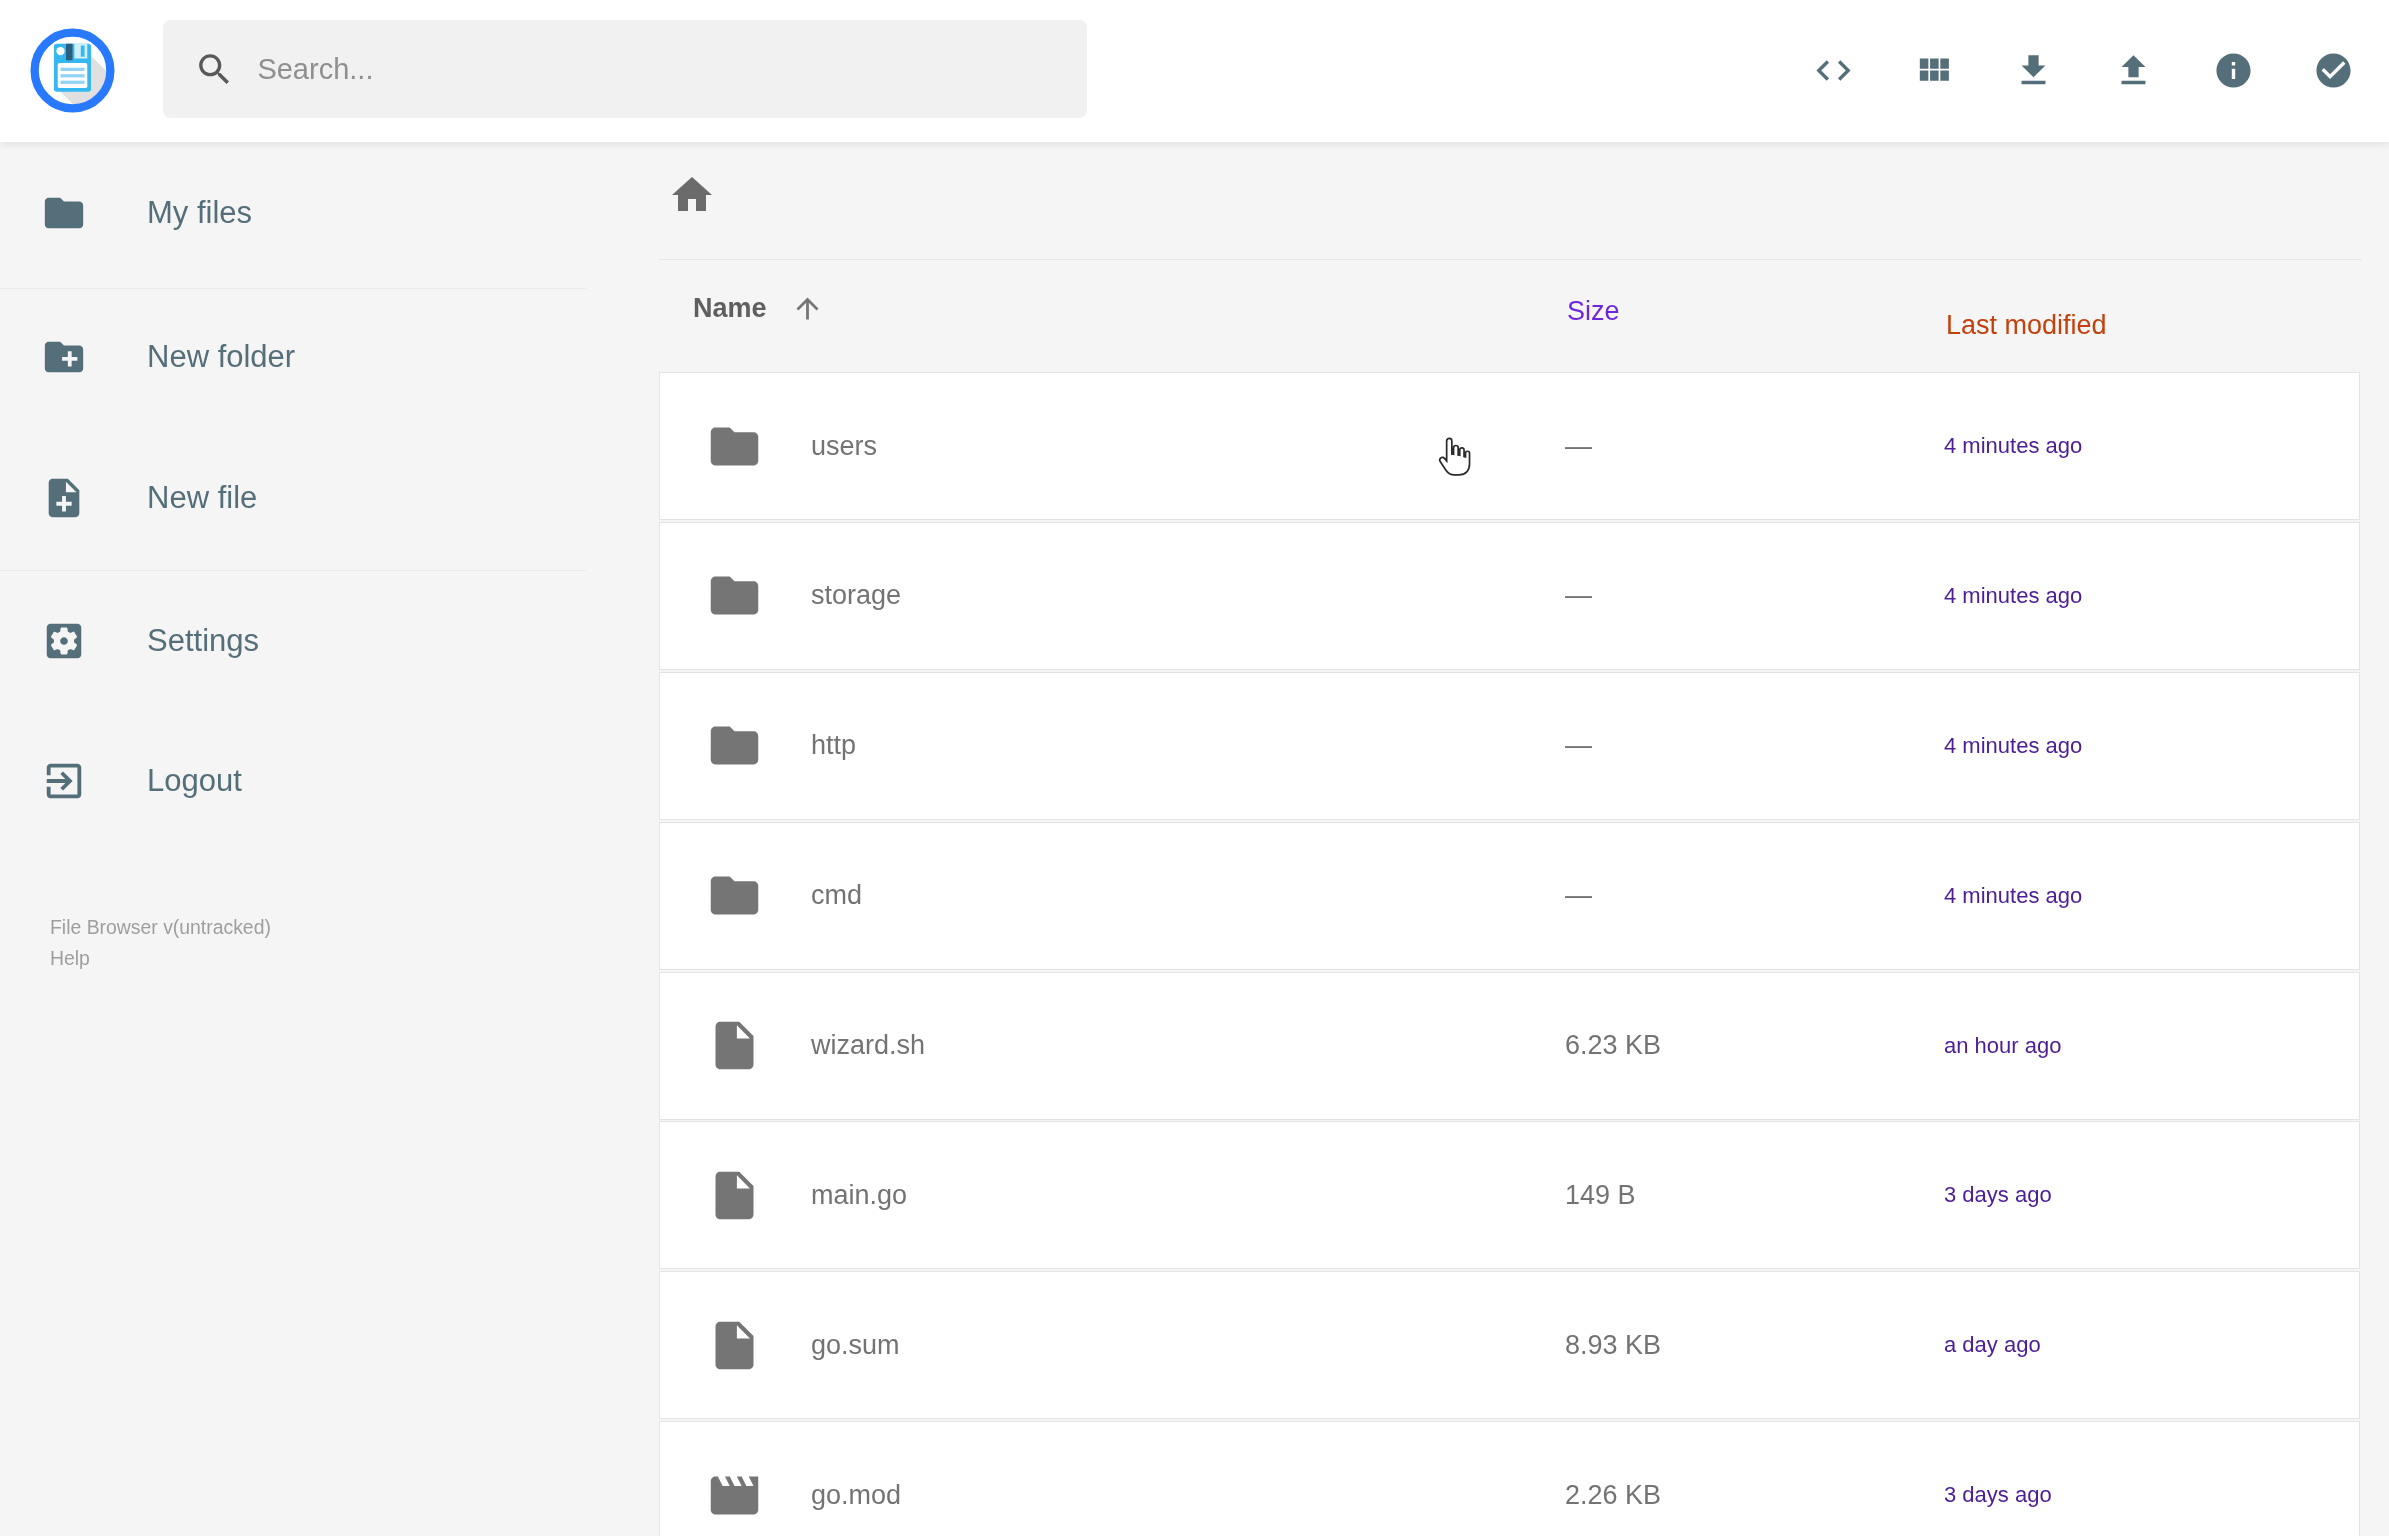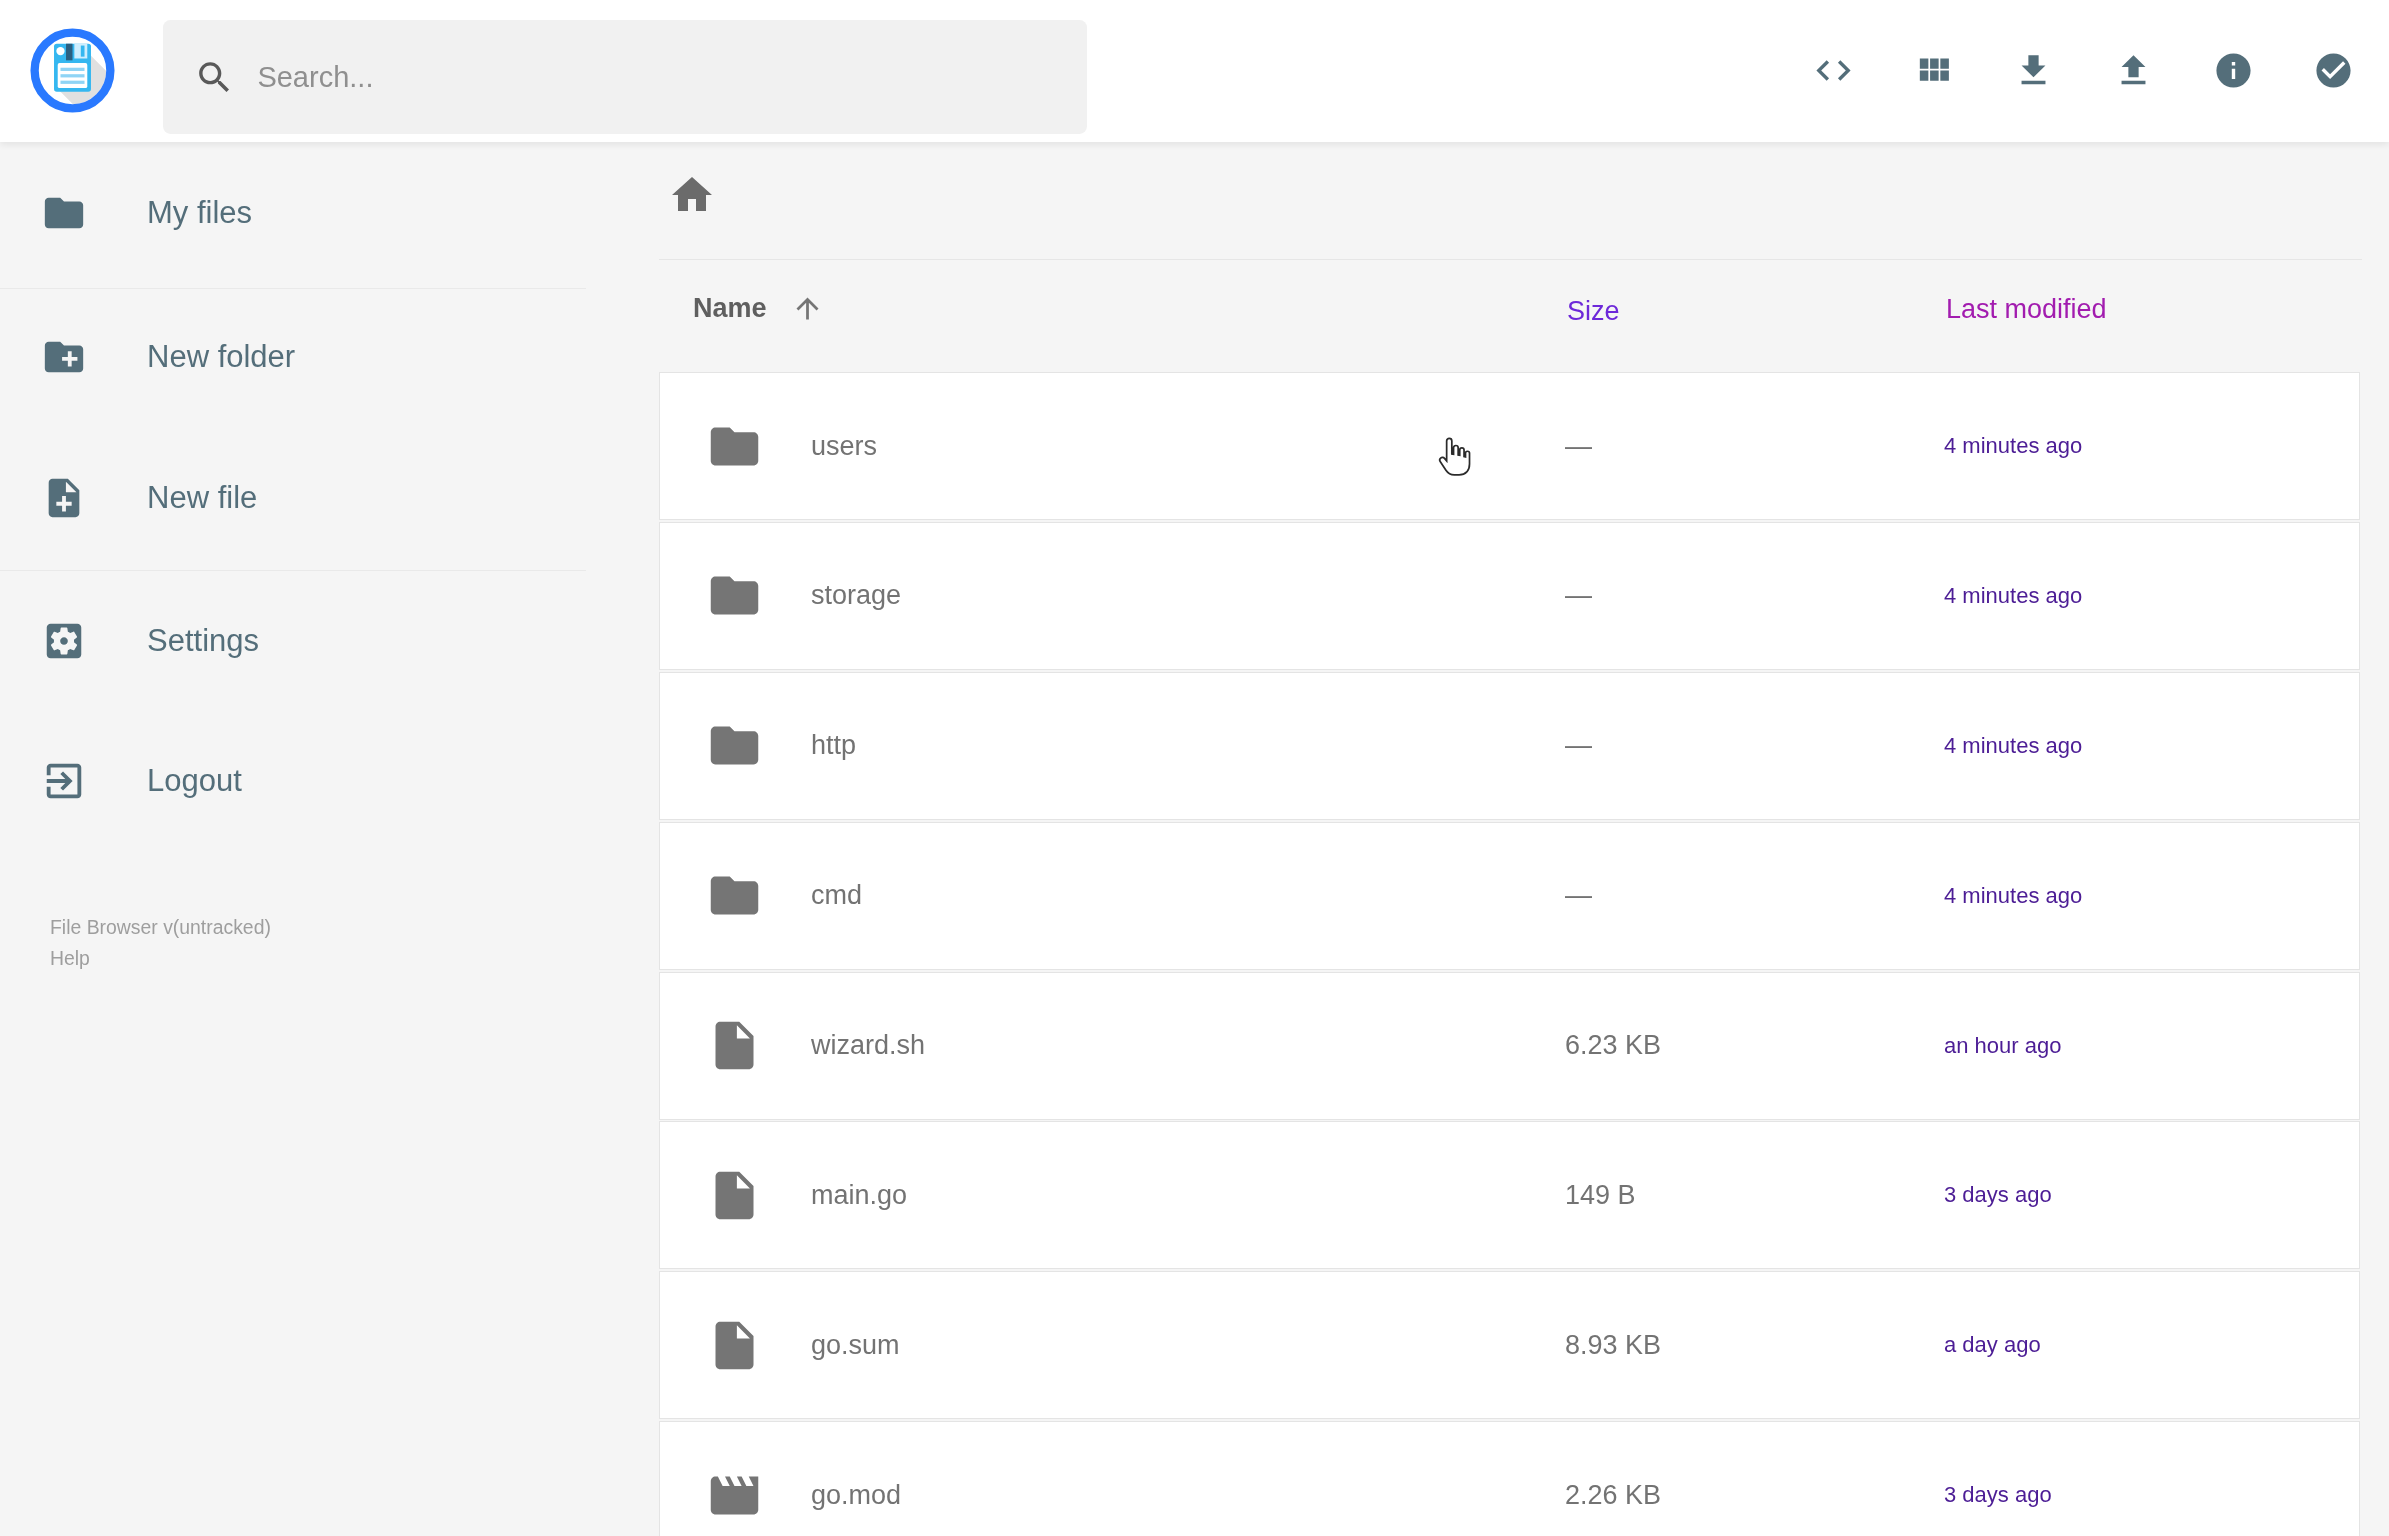--- a/index.html
+++ b/index.html
@@ -3,21 +3,21 @@
 <meta charset="utf-8">
 <style>
   html,body{margin:0;padding:0;background:#f5f5f5;}
   .screen{position:relative;width:2389px;height:1536px;overflow:hidden;
     font-family:"Liberation Sans","DejaVu Sans",sans-serif;background:#f5f5f5;}
 
   
   .topbar{position:absolute;left:0;top:0;width:2389px;height:142px;background:#ffffff;
     box-shadow:0 2.8px 6.5px rgba(0,0,0,.07);z-index:5;}
   .logo{position:absolute;left:30px;top:28px;width:85px;height:85px;}
-  .searchbar{position:absolute;left:163px;top:20.4px;width:924px;height:114px;background:#f1f1f1;
+  .searchbar{position:absolute;left:163px;top:20.4px;width:924px;height:98px;background:#f1f1f1;
     border-radius:7.4px;display:flex;align-items:center;}
   .searchbar svg{margin-left:31px;width:41px;height:41px;fill:#595959;flex:0 0 auto;}
   .searchbar input{border:none;outline:none;background:transparent;margin-left:20.4px;width:777px;
     font-family:inherit;font-size:29px;color:#616161;}
   .searchbar input::placeholder{color:#8f8f8f;opacity:1;}
   .actions{position:absolute;top:42px;left:1805px;display:flex;gap:44px;}
   .abtn{width:56px;height:56px;display:flex;align-items:center;justify-content:center;
     background:none;border:none;padding:0;cursor:pointer;}
   .abtn svg{width:41px;height:41px;fill:#546e7a;}
 
@@ -33,21 +33,21 @@
   
   .home-btn{position:absolute;left:668px;top:171px;width:48px;height:48px;cursor:pointer;}
   .home-btn svg{width:48px;height:48px;fill:#6b6b6b;}
   .crumb-div{position:absolute;left:659px;top:259px;width:1703px;border-top:1.9px solid #e6e6e6;}
 
   .list-head{position:absolute;left:659px;top:292px;width:1701px;height:46px;font-size:27px;}
   .list-head .name-wrap{position:absolute;left:34px;top:0;display:flex;align-items:center;cursor:pointer;}
   .list-head .name-lbl{font-weight:bold;color:#5f5f5f;}
   .list-head .sort-arrow{margin-left:24px;width:33px;height:33px;fill:#757575;}
   .list-head .col-size{position:absolute;left:908px;top:3.7px;color:#6d28d9;cursor:pointer;}
-  .list-head .col-mod{position:absolute;left:1287px;top:2px;color:#a21caf;cursor:pointer;}
+  .list-head .col-mod{position:absolute;left:1287px;top:18px;color:#c2410c;cursor:pointer;}
 
   .rows{position:absolute;left:659px;top:372px;width:1701px;}
   .row{position:relative;height:148px;background:#ffffff;border:0.9px solid #e4e4e4;
     margin-bottom:1.9px;display:flex;align-items:center;box-sizing:border-box;cursor:pointer;}
   .row-icon{margin-left:46px;width:57px;height:57px;flex:0 0 auto;}
   .row-icon svg{width:57px;height:57px;fill:#757575;display:none;}
   .row-icon svg.show{display:block;}
   .cell-name{margin-left:48px;font-size:27px;color:#737373;}
   .cell-size{position:absolute;left:905px;font-size:27px;color:#737373;}
   .cell-mod{position:absolute;left:1284px;font-size:22px;color:#4c1d95;}

